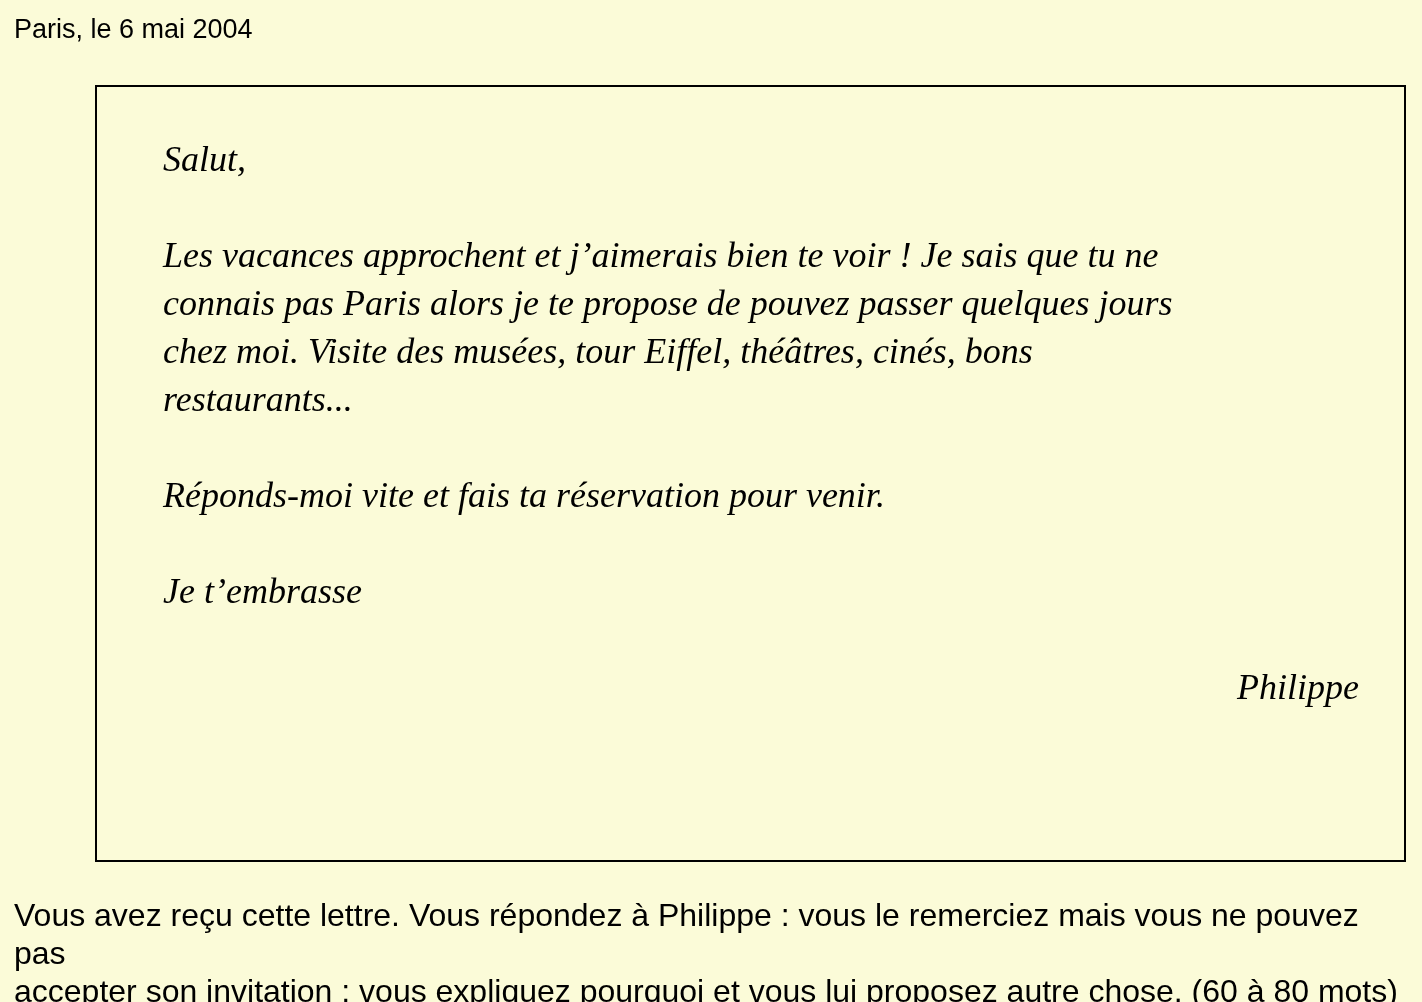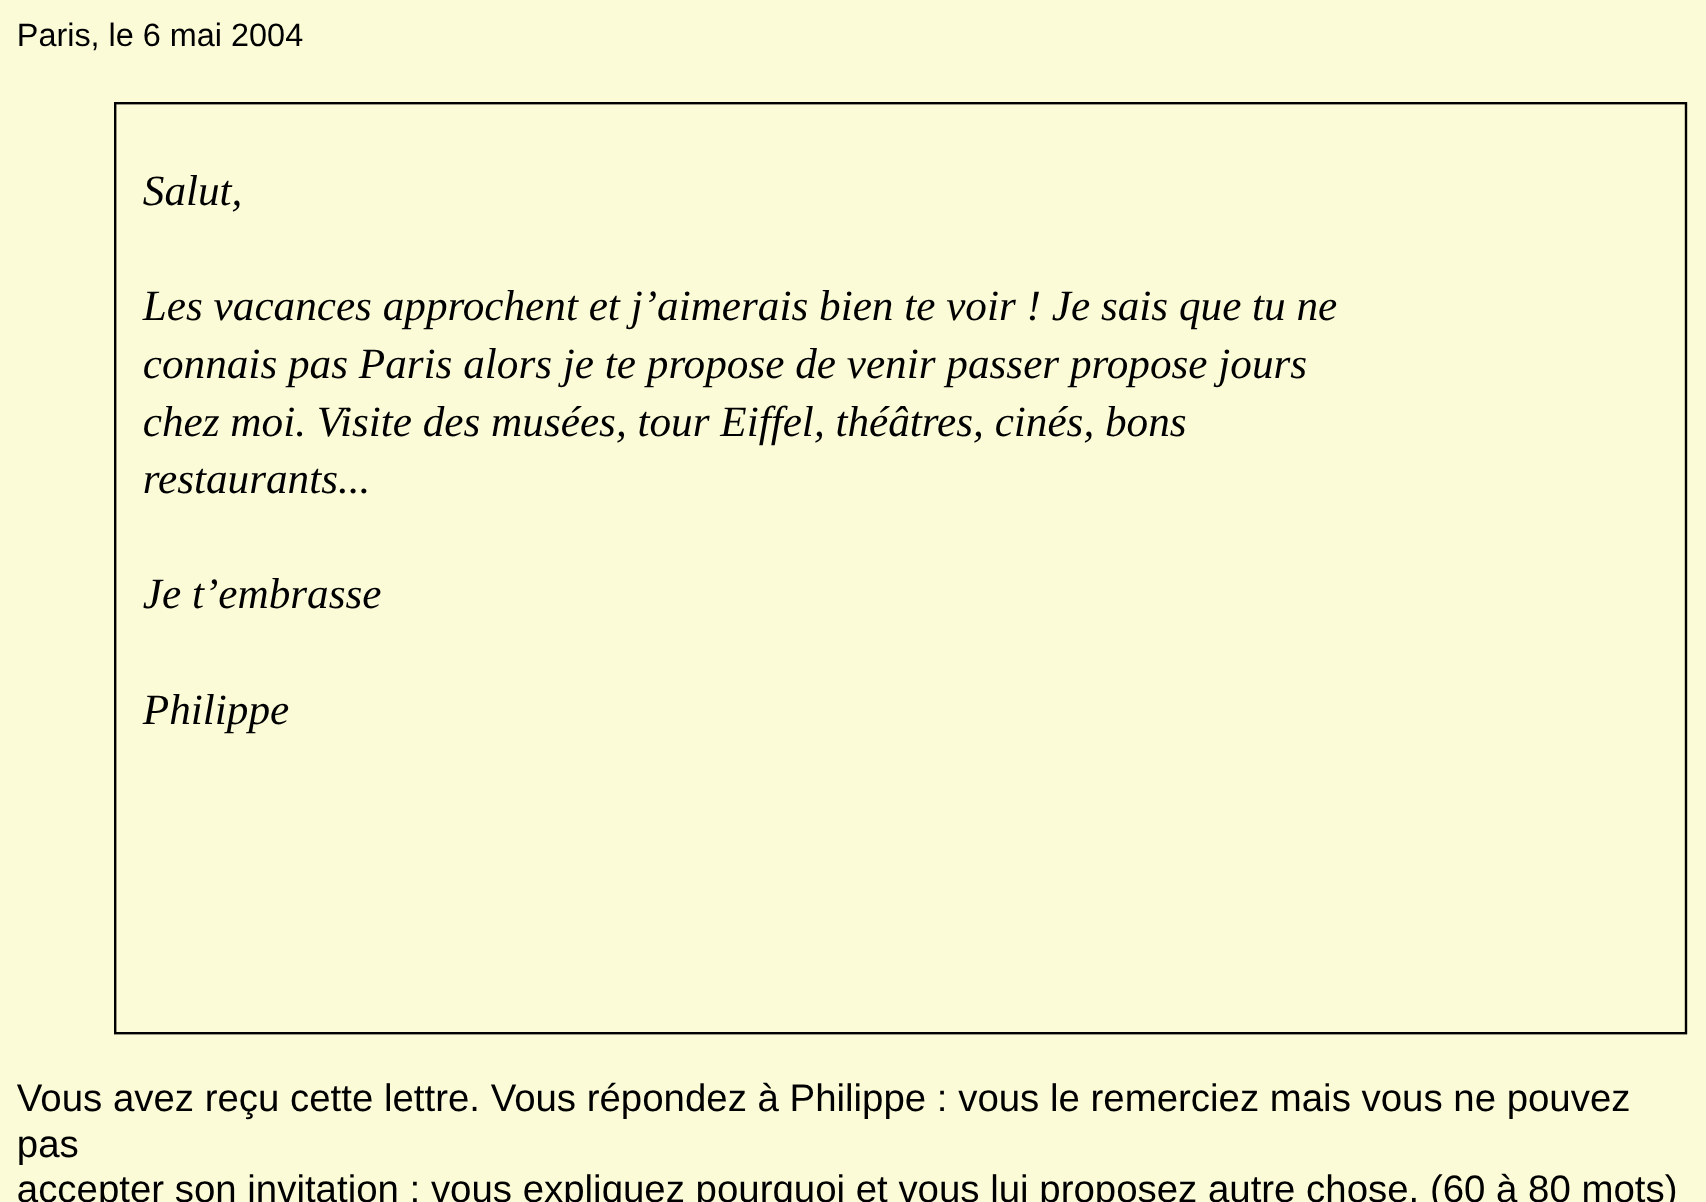--- a/index.html
+++ b/index.html
@@ -26,36 +26,36 @@
     color: #000000;
   }
   .letter-box {
     position: absolute;
     left: 95px;
     top: 85px;
     width: 1311px;
     height: 777px;
     border: 2px solid #000000;
     box-sizing: border-box;
-    padding: 48px 45px 0 22px;
+    padding: 48px 45px 0 66px;
     font-family: "Liberation Serif", serif;
     font-style: italic;
     font-size: 36px;
     line-height: 48px;
     color: #000000;
   }
   .letter-box p {
     margin: 48px 0 0 0;
     white-space: pre-line;
   }
   .letter-box p.salutation {
     margin-top: 0;
   }
   .letter-box p.signature {
-    text-align: left;
+    text-align: right;
   }
   .instructions {
     position: absolute;
     left: 14px;
     top: 896px;
     width: 1390px;
     font-family: "Liberation Sans", sans-serif;
     font-size: 32px;
     line-height: 38px;
     white-space: pre-line;
@@ -65,23 +65,24 @@
 </head>
 <body>
 
 <div class="page">
 
   <div class="date">Paris, le 6 mai 2004</div>
 
   <div class="letter-box">
     <p class="salutation">Salut,</p>
     <p class="para">Les vacances approchent et j’aimerais bien te voir ! Je sais que tu ne
-connais pas Paris alors je te propose de venir passer propose jours
+connais pas Paris alors je te propose de pouvez passer quelques jours
 chez moi. Visite des musées, tour Eiffel, théâtres, cinés, bons
 restaurants...</p>
+    <p class="para">Réponds-moi vite et fais ta réservation pour venir.</p>
     <p class="para closing">Je t’embrasse</p>
     <p class="para signature">Philippe</p>
   </div>
 
   <div class="instructions">Vous avez reçu cette lettre. Vous répondez à Philippe : vous le remerciez mais vous ne pouvez pas
 accepter son invitation ; vous expliquez pourquoi et vous lui proposez autre chose. (60 à 80 mots)</div>
 
 </div>
 
 </body></html>

